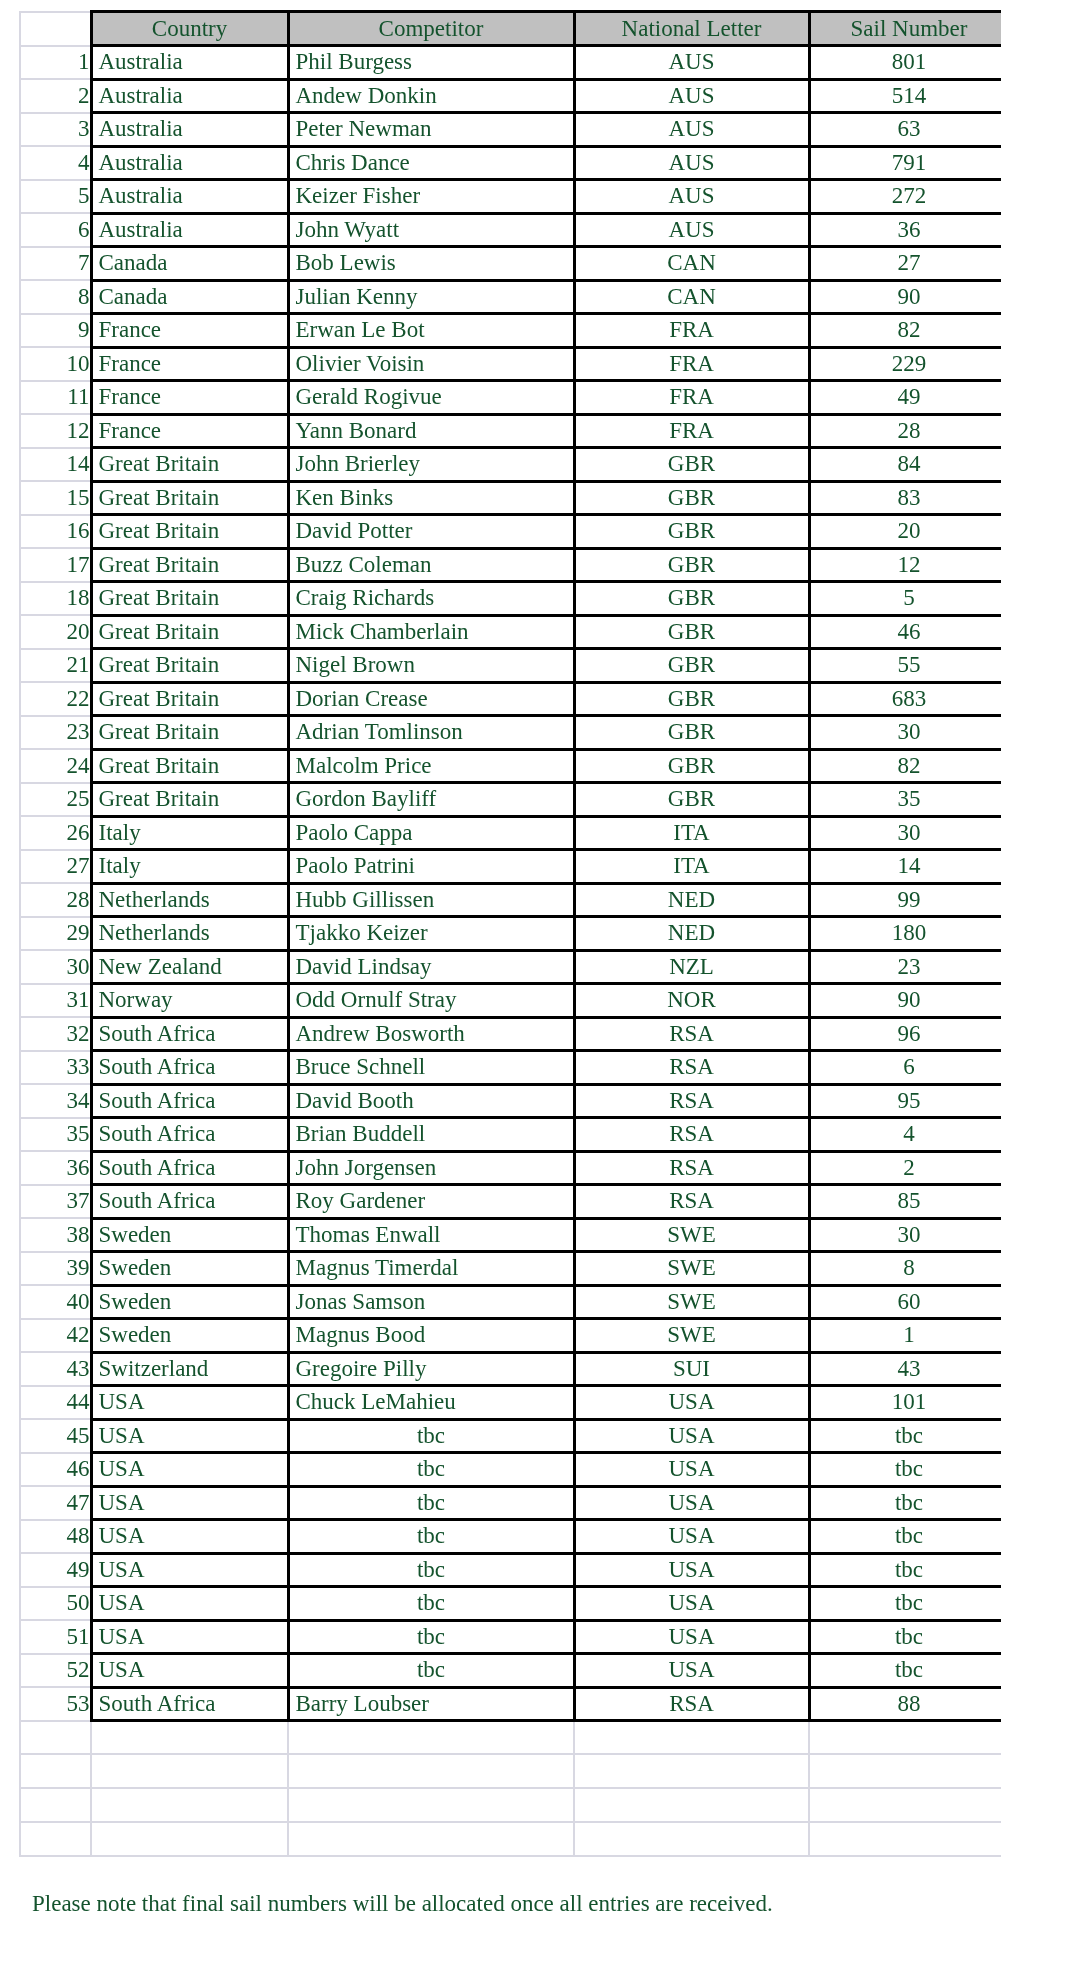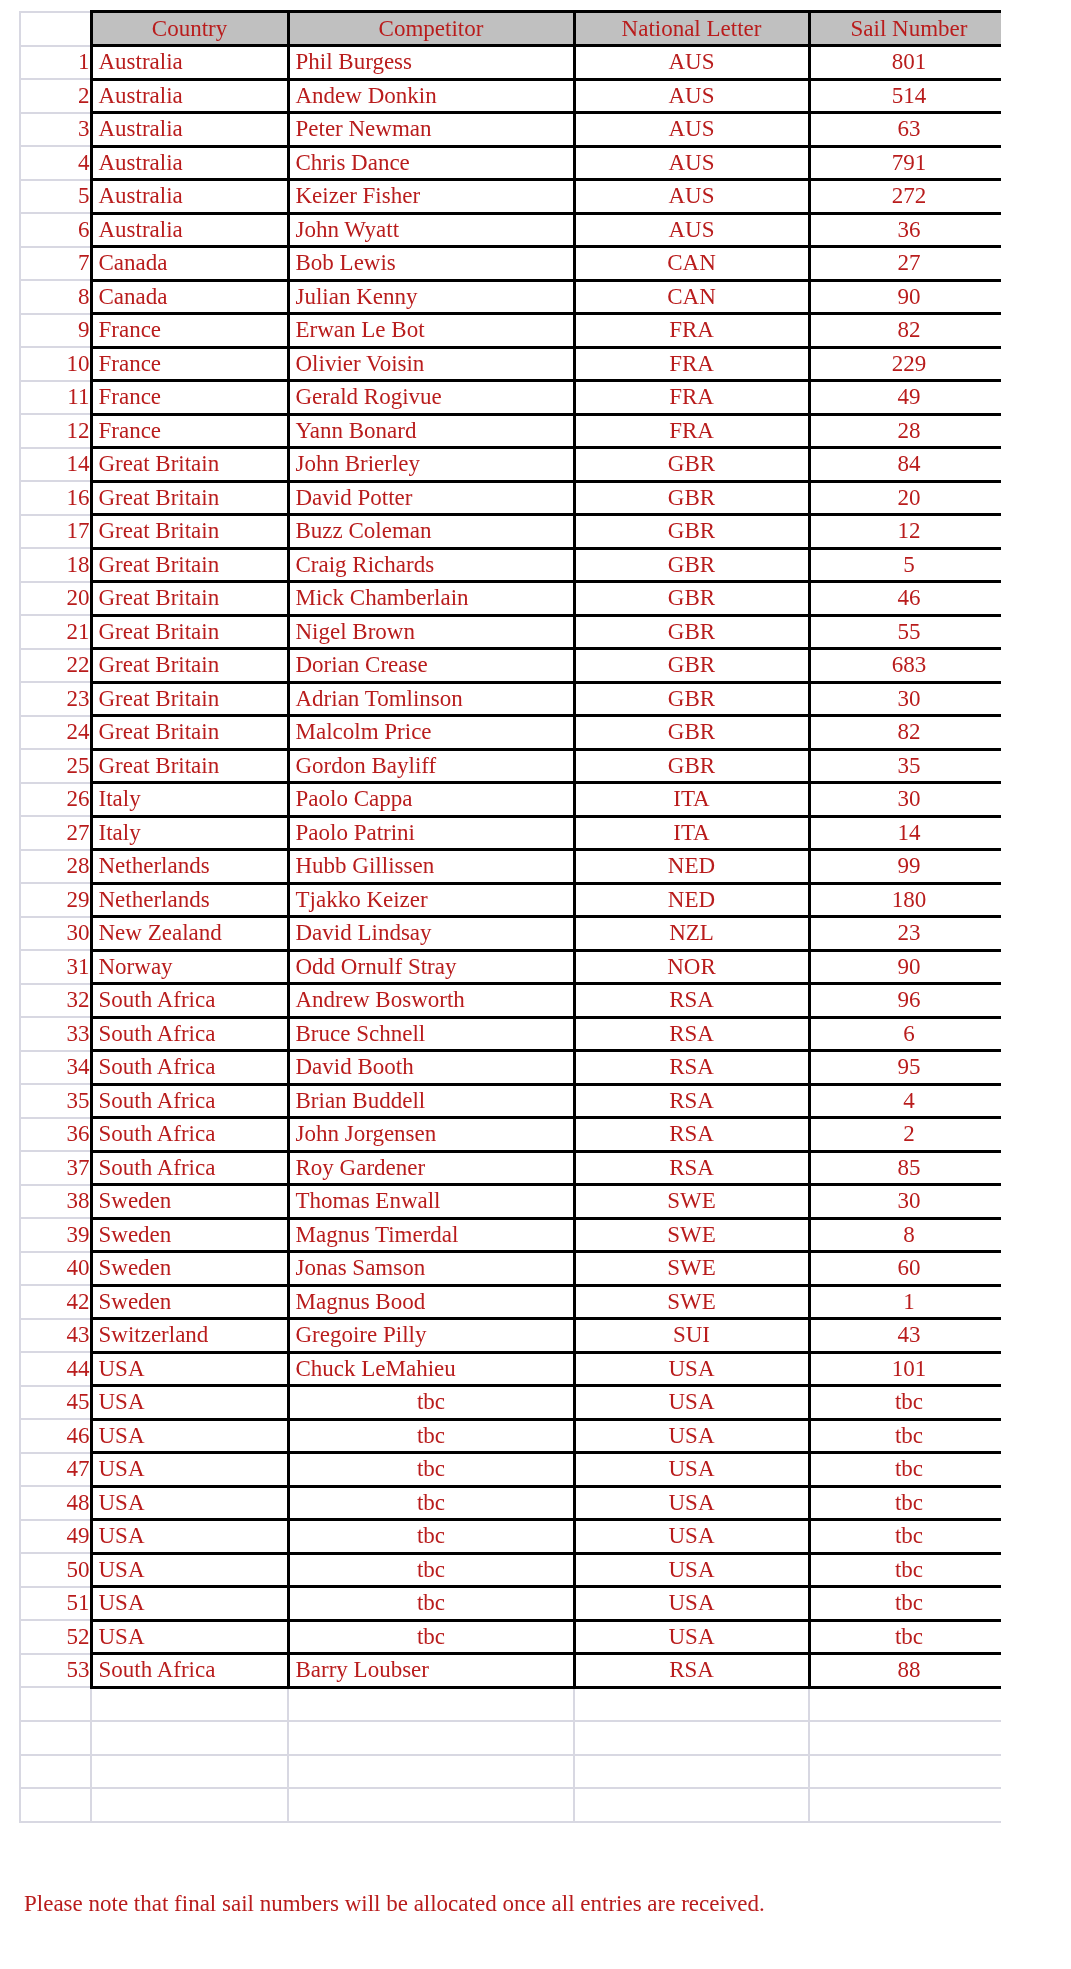--- a/index.html
+++ b/index.html
@@ -3,21 +3,21 @@
 <meta charset="utf-8">
 <style>
   html, body { margin: 0; padding: 0; background: #ffffff; }
   .sheet {
     position: relative;
     width: 1001px;
     height: 1969px;
     background: #ffffff;
     font-family: "Liberation Serif", serif;
     font-size: 23px;
-    color: #b91c1c;
+    color: #14532d;
     overflow: hidden;
   }
   table.grid {
     border-collapse: collapse;
     table-layout: fixed;
     width: 1052px;
     margin: 10px 0 0 19px;
   }
   table.grid td, table.grid th {
     padding: 0;
@@ -57,21 +57,21 @@
     border-right: none;
   }
 
   
   td.g { border: 2px solid #d8d8e2; }
   td.g.last { border-right: none; }
 
   
   .footnote {
     position: absolute;
-    left: 24px;
+    left: 32px;
     height: 34px;
     line-height: 34px;
     white-space: nowrap;
     z-index: 5;
   }
   #footnote-1 { top: 1887px; }
   #footnote-2 { top: 1921px; margin-top: 47px; }
 </style>
 </head>
 <body>
@@ -196,20 +196,28 @@
         </tr>
         <tr class="data-row">
           <td class="rownum">14</td>
           <td class="cell left">Great Britain</td>
           <td class="cell left">John Brierley</td>
           <td class="cell center">GBR</td>
           <td class="cell center">84</td>
           <td class="trail"></td>
         </tr>
         <tr class="data-row">
+          <td class="rownum">15</td>
+          <td class="cell left">Great Britain</td>
+          <td class="cell left">Ken Binks</td>
+          <td class="cell center">GBR</td>
+          <td class="cell center">83</td>
+          <td class="trail"></td>
+        </tr>
+        <tr class="data-row">
           <td class="rownum">16</td>
           <td class="cell left">Great Britain</td>
           <td class="cell left">David Potter</td>
           <td class="cell center">GBR</td>
           <td class="cell center">20</td>
           <td class="trail"></td>
         </tr>
         <tr class="data-row">
           <td class="rownum">17</td>
           <td class="cell left">Great Britain</td>

